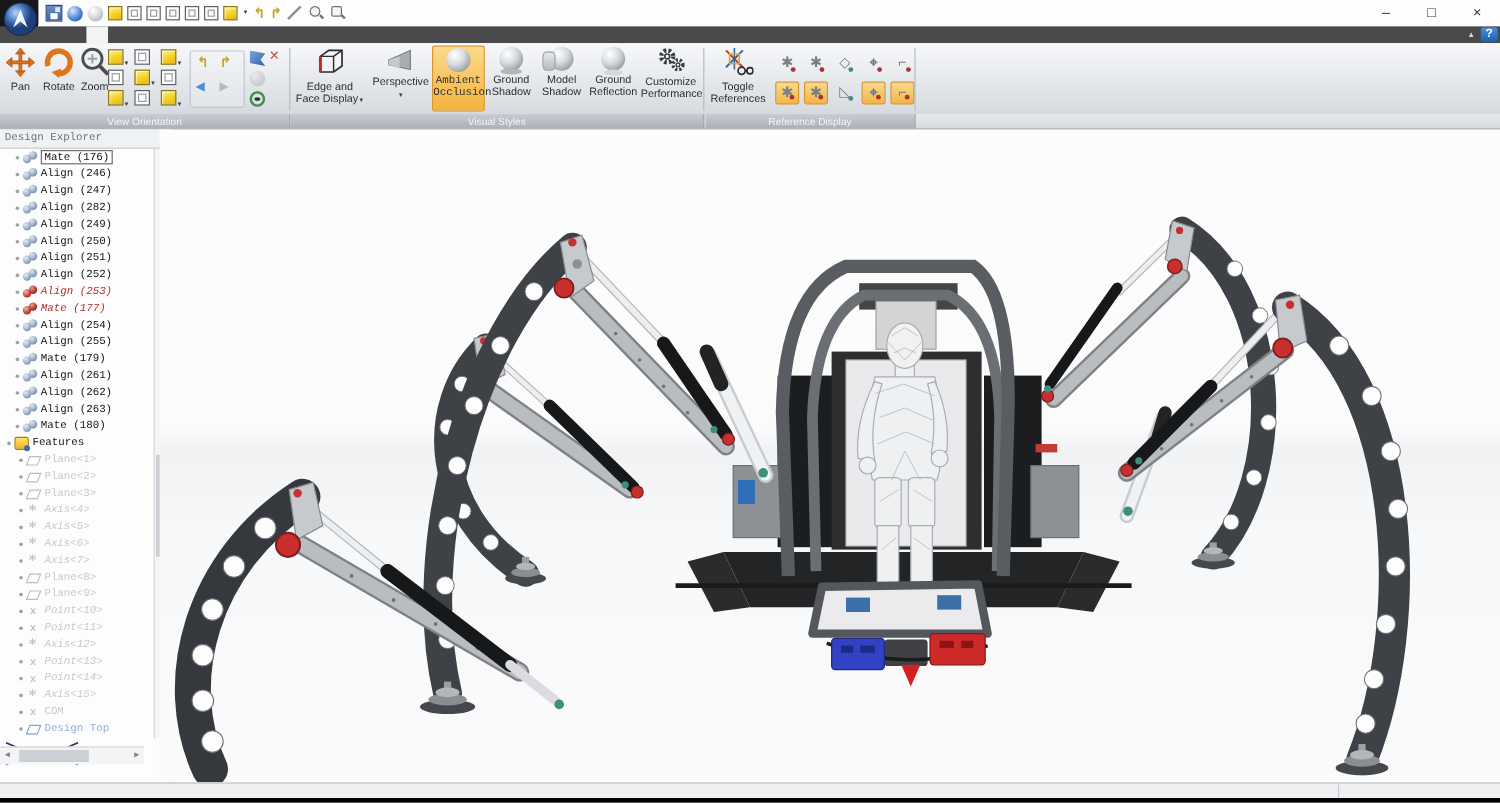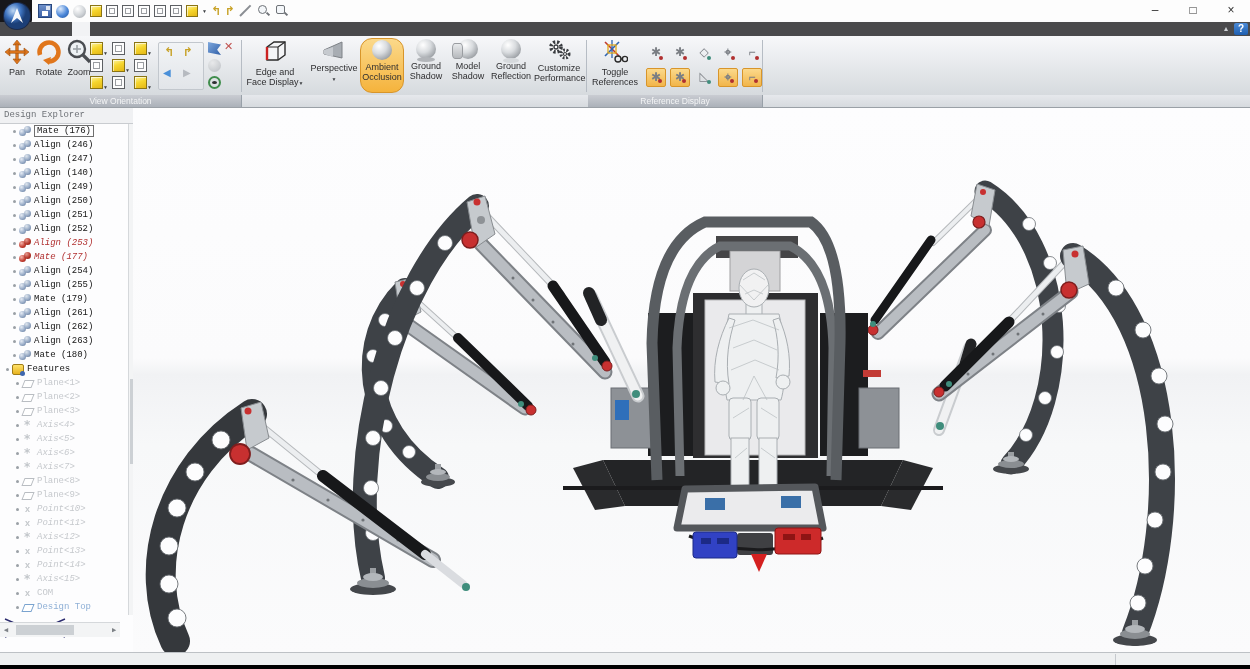--- a/index.html
+++ b/index.html
@@ -37,21 +37,21 @@
   .tab{padding:0 9px;font-size:10px;line-height:14px;color:#e8e8e8;}
   .tab.sel{background:#f2f3f5;color:#1a1a1a;}
   .tabbar-right{position:absolute;right:2px;top:0;height:14px;display:flex;align-items:center;gap:6px;}
   .chev{color:#cfd2d6;font-size:8px;line-height:14px;}
   .helpbtn{width:14px;height:12px;background:linear-gradient(#4b8bd8,#1f5fb0);color:#fff;font-weight:bold;font-size:10px;line-height:12px;text-align:center;border-radius:2px;}
   
   .ribbon{position:absolute;left:0;top:36px;width:1250px;height:59px;background:linear-gradient(#f7f8fa,#d6dade);}
   .rsep{position:absolute;top:4px;height:52px;width:1px;background:#b6bcc4;}
   .bigbtn{position:absolute;top:2px;height:55px;text-align:center;font-size:9px;color:#2e2e30;line-height:10px;}
   .bigbtn .bicon{display:block;margin:1px auto 2px auto;}
-  .bigbtn.sel{background:linear-gradient(#fbd98b,#f5b33c);border:1px solid #d8952a;border-radius:12px;box-sizing:border-box;}
+  .bigbtn.sel{background:linear-gradient(#fbd98b,#f5b33c);border:1px solid #d8952a;border-radius:2px;box-sizing:border-box;font-family:Liberation Mono, monospace;}
   .blabel{display:block;}
   .caret{font-size:5px;color:#3c3f43;}
   .cubegrid{position:absolute;left:90px;top:5px;width:68px;height:52px;}
   .gcell{position:absolute;width:20px;height:15px;}
   .gcell .cub{width:13px;height:13px;}
   .navbox{position:absolute;left:158px;top:6px;width:44px;height:46px;border:1px solid #c2c7cd;background:linear-gradient(#f2f4f6,#e2e5e9);border-radius:2px;}
   .navbox span{position:absolute;font-size:12px;font-weight:bold;}
   .ico-col{position:absolute;left:208px;top:6px;width:14px;}
   .mini{width:13px;height:13px;margin-bottom:4px;position:relative;}
   .mini1{background:linear-gradient(135deg,#7fa8dd,#2f5fa8);clip-path:polygon(0 0,100% 20%,70% 60%,100% 100%,0 80%);}
@@ -304,20 +304,21 @@
       <span class="ric on" style="position:absolute;left:670px;top:32px;width:20px;">✱</span>
       <span class="ric teal" style="position:absolute;left:694px;top:32px;width:20px;">◺</span>
       <span class="ric on" style="position:absolute;left:718px;top:32px;width:20px;">⌖</span>
       <span class="ric on" style="position:absolute;left:742px;top:32px;width:20px;">⌐</span>
     </div>
     <div class="rsep" style="left:762px;"></div>
   </div>
 
   <div class="gband">
     <div class="gcellband" style="left:0;width:241px;">View Orientation</div>
+    <div class="gcellband" style="left:242px;width:344px;">Visual Styles</div>
     <div class="gcellband" style="left:588px;width:174px;">Reference Display</div>
   </div>
   <div class="topline"></div>
 
   <div class="explorer">
     <div class="exp-title">Design Explorer</div>
     <div class="tree">
 
     <div class="trow sel">
           <span class="tdot"></span>
@@ -330,21 +331,21 @@
           <span class="tlabel">Align (246)</span>
         </div>
         <div class="trow">
           <span class="tdot"></span>
           <span class="tico i-mate"></span>
           <span class="tlabel">Align (247)</span>
         </div>
         <div class="trow">
           <span class="tdot"></span>
           <span class="tico i-mate"></span>
-          <span class="tlabel">Align (140)</span>
+          <span class="tlabel">Align (282)</span>
         </div>
         <div class="trow">
           <span class="tdot"></span>
           <span class="tico i-mate"></span>
           <span class="tlabel">Align (249)</span>
         </div>
         <div class="trow">
           <span class="tdot"></span>
           <span class="tico i-mate"></span>
           <span class="tlabel">Align (250)</span>

